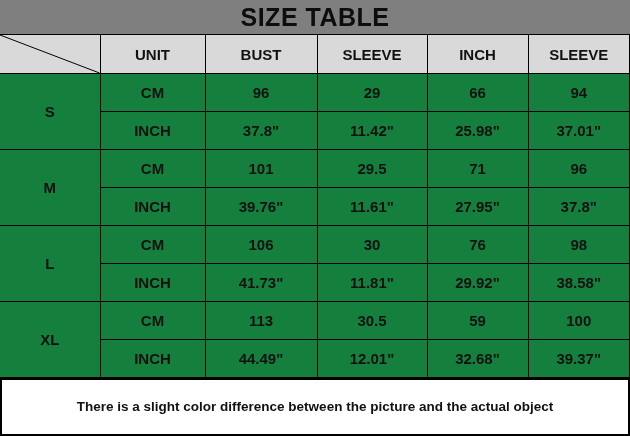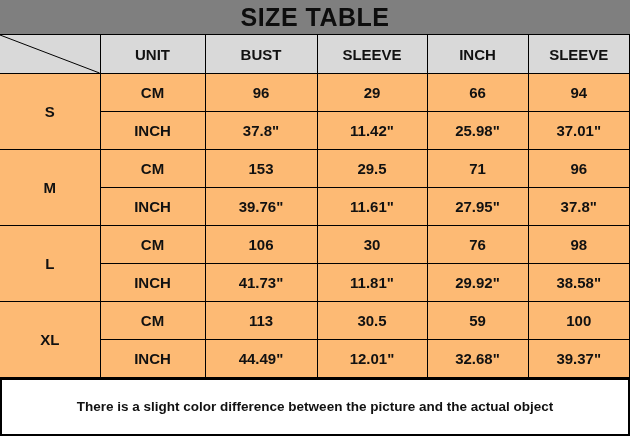--- a/index.html
+++ b/index.html
@@ -20,21 +20,21 @@
   }
   table.size-table {
     width: 630px; table-layout: fixed; border-collapse: collapse;
     flex: 0 0 auto;
     padding-left: 14px;
   }
   table.size-table td {
     border: 1px solid #000000;
     text-align: center; vertical-align: middle;
     font-size: 15px; font-weight: 700; color: #111111;
-    background: #fdba74;
+    background: #15803d;
     overflow: hidden;
   }
   table.size-table td:first-child { border-left: none; }
   table.size-table td:last-child  { border-right: 2px solid #000000; }
   tr.header-row td { height: 39px; background: #d9d9d9; }
   tr.data-row td { height: 38px; }
   td.corner {
     background: #ffffff; position: relative; padding: 0;
   }
   td.corner svg { position: absolute; inset: 0; width: 100%; height: 100%; display: block; }
@@ -98,21 +98,21 @@
         <td class="row-gray">INCH</td>
         <td class="row-gray">37.8"</td>
         <td class="row-gray">11.42"</td>
         <td class="row-gray">25.98"</td>
         <td class="row-gray">37.01"</td>
       </tr>
 
       <tr class="data-row">
         <td class="size-label" rowspan="2">M</td>
         <td class="row-white">CM</td>
-        <td class="row-white">153</td>
+        <td class="row-white">101</td>
         <td class="row-white">29.5</td>
         <td class="row-white">71</td>
         <td class="row-white">96</td>
       </tr>
       <tr class="data-row">
         <td class="row-gray">INCH</td>
         <td class="row-gray">39.76"</td>
         <td class="row-gray">11.61"</td>
         <td class="row-gray">27.95"</td>
         <td class="row-gray">37.8"</td>

